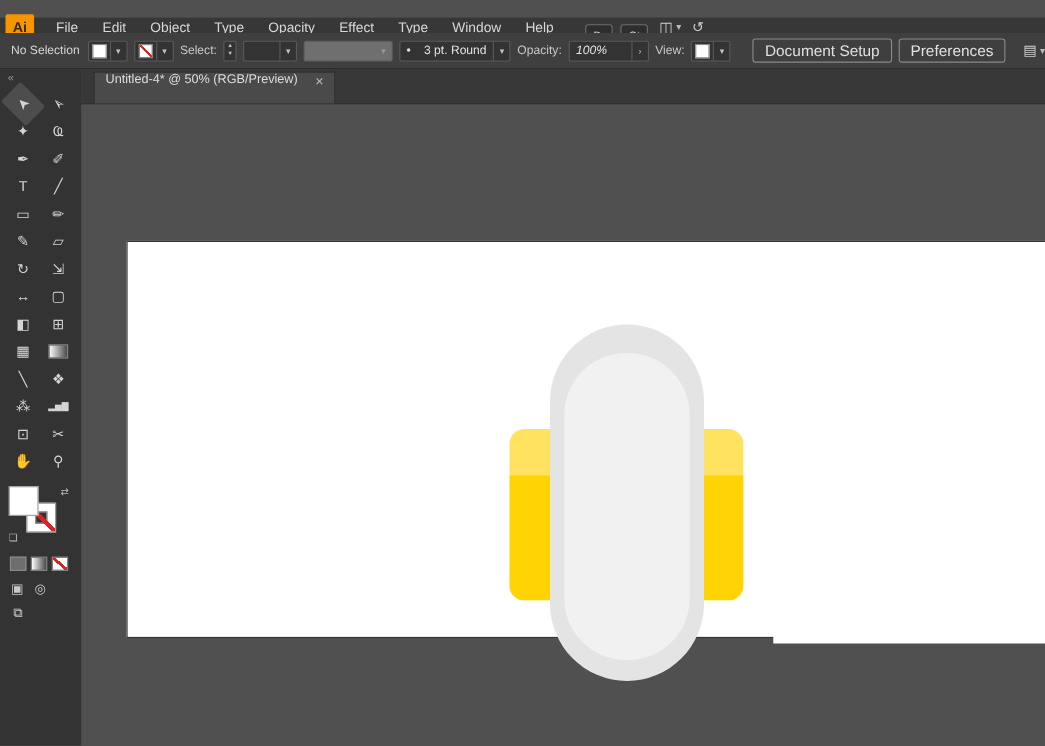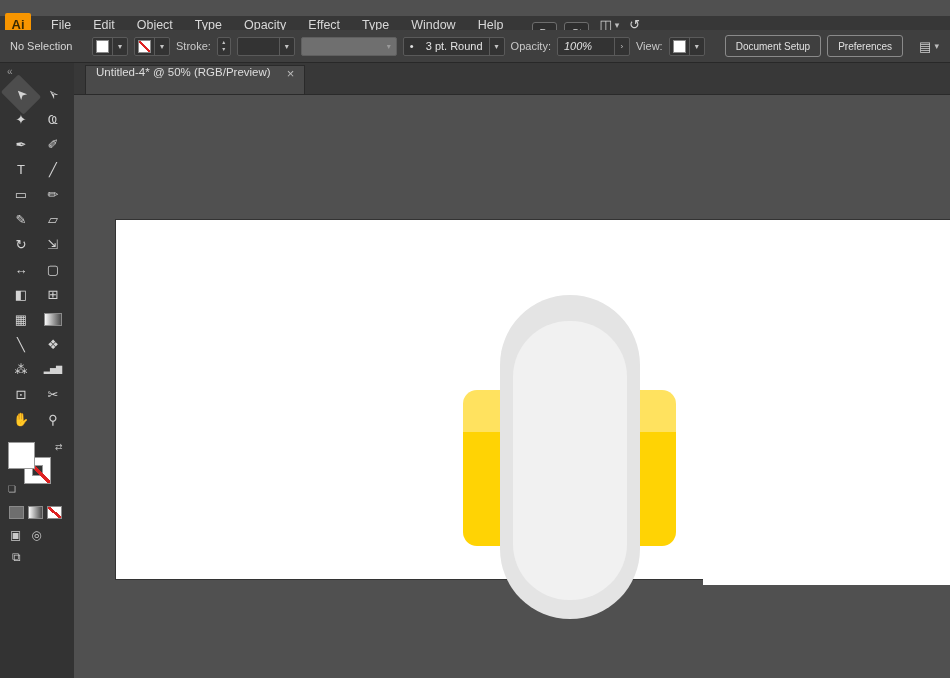--- a/index.html
+++ b/index.html
@@ -54,21 +54,21 @@
     font-size:6px;line-height:7px;color:#c4c4c4;box-sizing:border-box;
   }
   .combo.empty{width:58px;}
   .combo.disabled{width:96px;background:#6f6f6f;border-color:#5f5f5f;}
   .combo.disabled .chevbox{border-left:none;color:#9a9a9a;margin-left:auto;}
   .combo .val{padding:0 6px;color:#e2e2e2;white-space:nowrap;}
   .label{color:#c9c9c9;}
   .opacity-box{width:44px;font-style:italic;}
   .btn{
     height:20px;border:1px solid #8a8a8a;border-radius:3px;background:transparent;
-    color:#e0e0e0;font-size:10px;display:flex;align-items:center;padding:0 10px;white-space:nowrap;
+    color:#e0e0e0;font-size:14px;display:flex;align-items:center;padding:0 10px;white-space:nowrap;
   }
   
   .tabstrip{
     position:absolute;left:74px;top:63px;right:0;height:32px;background:#383838;
     border-bottom:1px solid #2a2a2a;box-sizing:border-box;
     display:flex;align-items:flex-end;
   }
   .tab{
     margin-left:11px;height:28px;background:#4a4a4a;border:1px solid #2a2a2a;border-bottom:none;
     color:#ddd;font-size:11.5px;display:flex;align-items:flex-start;gap:16px;padding:0 10px;
@@ -143,21 +143,21 @@
   <div class="combo">
     <span class="swatch"></span>
     <span class="chevbox">▾</span>
   </div>
 
   <div class="combo">
     <span class="swatch none-slash"></span>
     <span class="chevbox">▾</span>
   </div>
 
-  <span class="label">Stroke:</span>
+  <span class="label">Select:</span>
 
   <div class="stepper">
     <span>▴</span>
     <span>▾</span>
   </div>
 
   <div class="combo empty">
     <span class="val"></span>
     <span class="chevbox" style="margin-left:auto">▾</span>
   </div>

